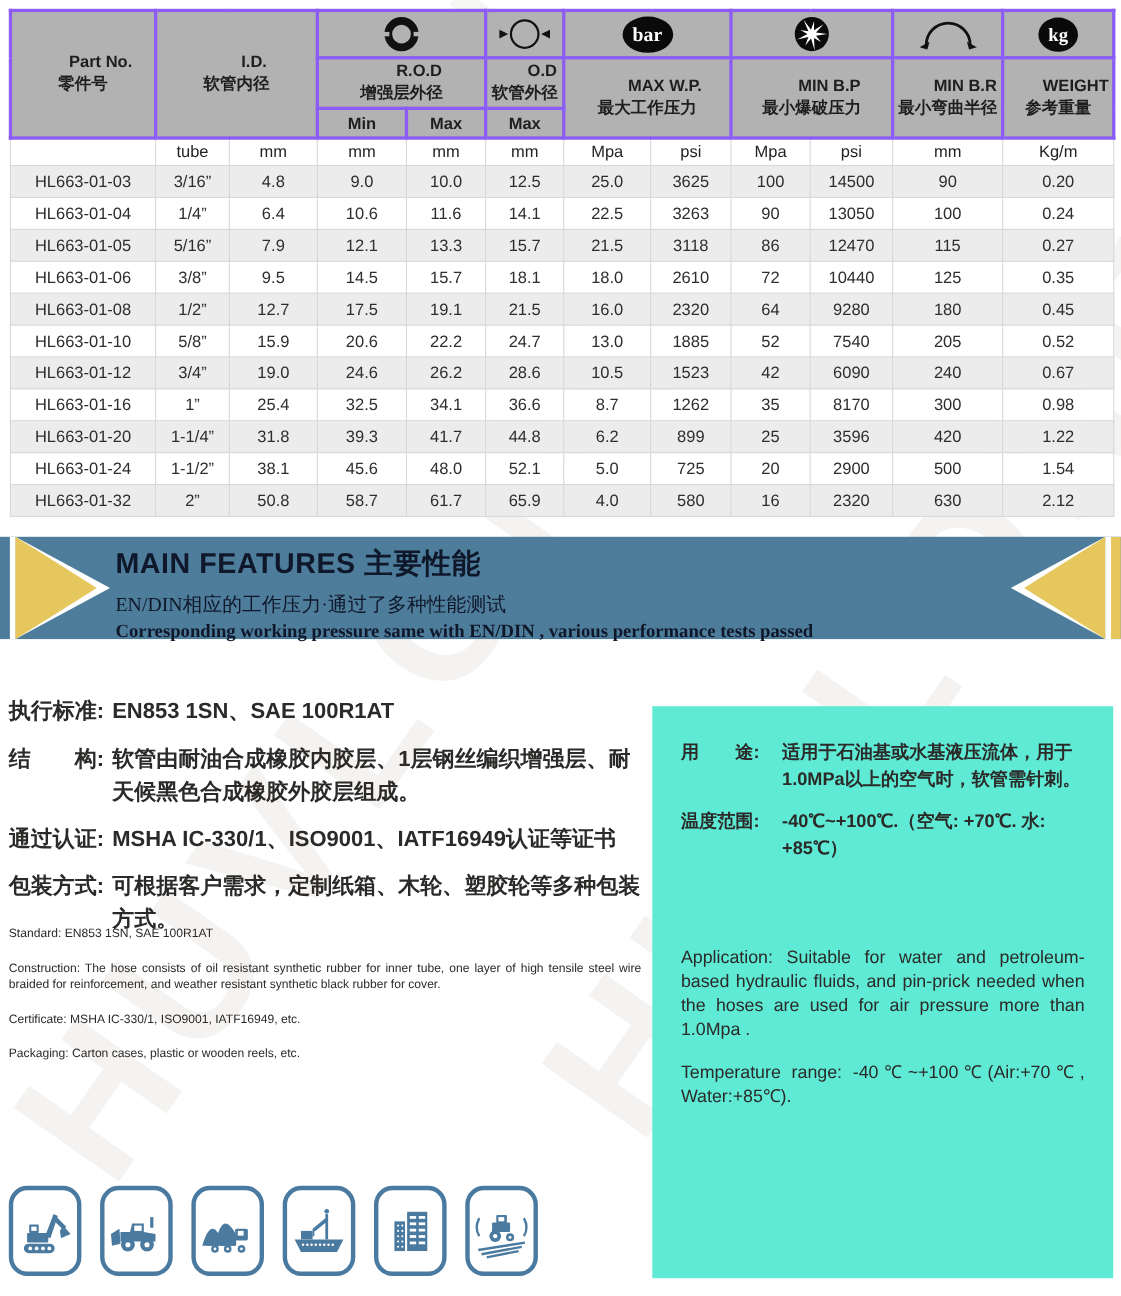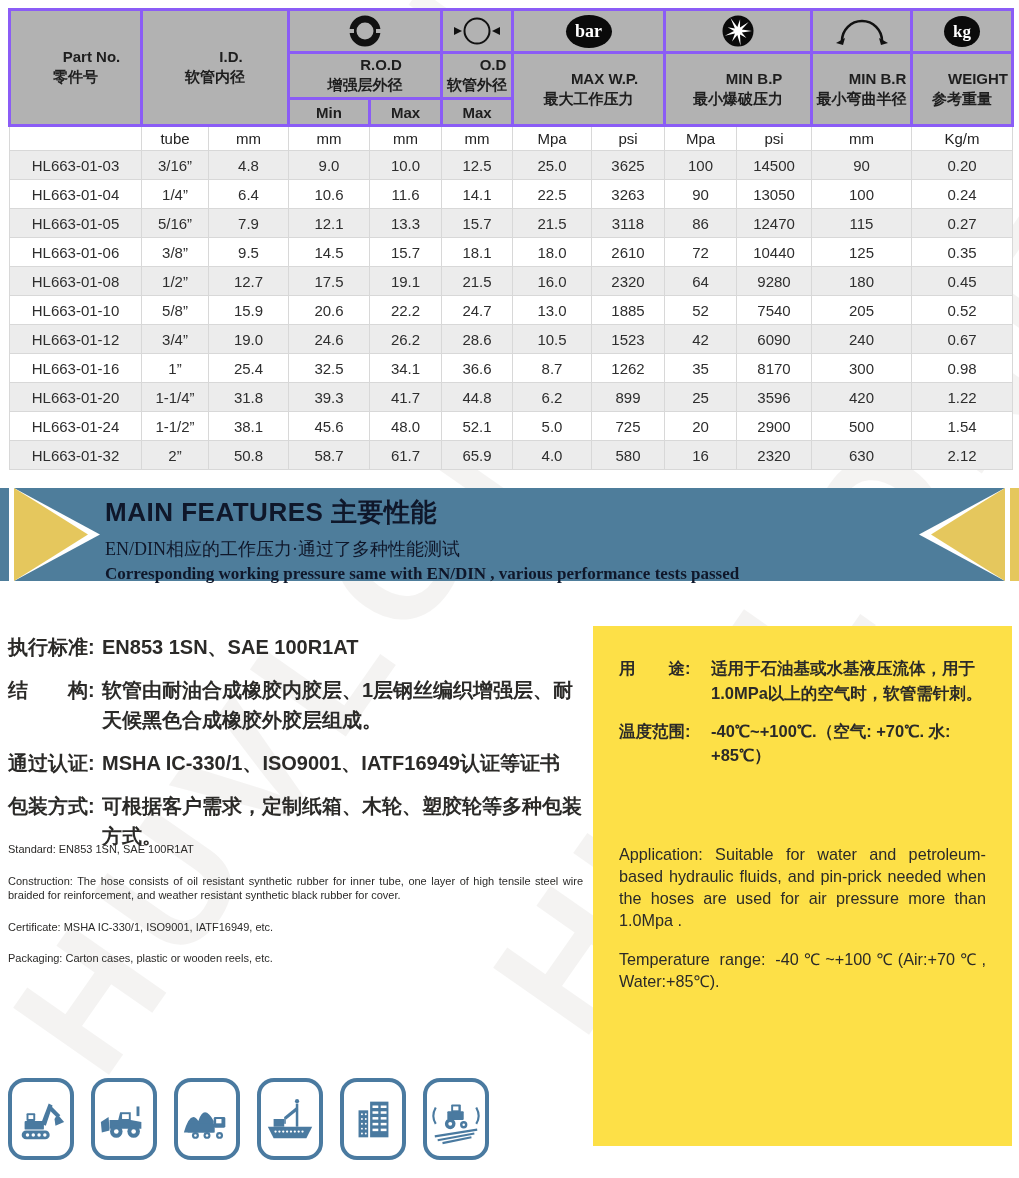--- a/index.html
+++ b/index.html
@@ -50,22 +50,22 @@
   
   .specs-zh { position:absolute; left:8px; top:632px; width:575px; font-size:20px; font-weight:600; }
   .zh-item { display:flex; margin-bottom:13px; line-height:1.5; }
   .zh-label { flex:0 0 94px; white-space:nowrap; }
   .zh-text  { flex:1; }
 
   .specs-en { position:absolute; left:8px; top:842px; width:575px; font-size:11px; }
   .specs-en .en-par { margin-bottom:17px; line-height:1.32; text-align:justify; }
 
   
-  .panel { position:absolute; left:593px; top:626px; width:419px; height:520px;
-           background:#fde047; padding:30px 26px; }
+  .panel { position:absolute; left:593px; top:642px; width:419px; height:520px;
+           background:#5eead4; padding:30px 26px; }
   .panel-zh { font-size:16.5px; font-weight:600; }
   .panel-zh .zh-label { flex:0 0 92px; }
   .panel-en { margin-top:76px; font-size:16.2px; }
   .panel-en .en-par { margin-bottom:18px; line-height:1.35; text-align:justify; }
 
   
   .app-icons { position:absolute; left:8px; top:1078px; display:flex; gap:17px; }
   .app-icon { width:66px; height:82px; border:4px solid #4a7aa0; border-radius:17px;
               display:flex; align-items:center; justify-content:center; background:#fff; }
   .app-icon svg { width:54px; height:54px; }

